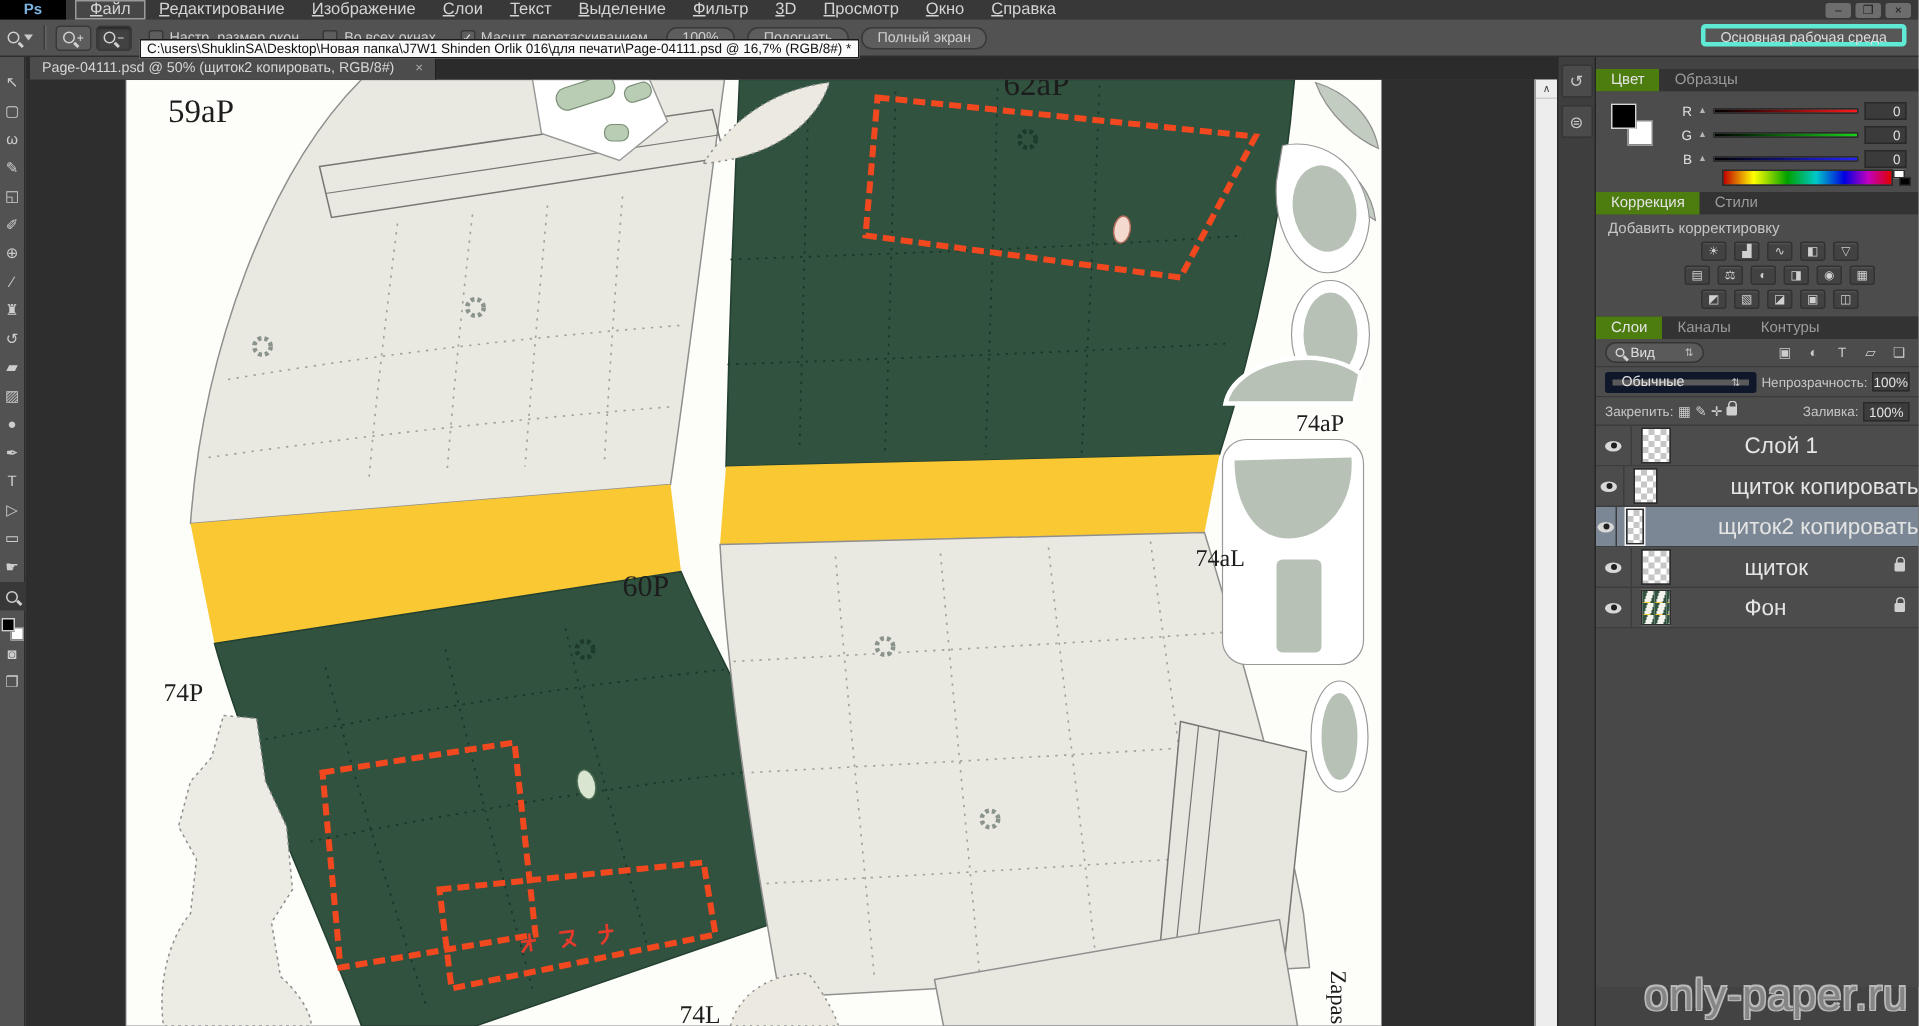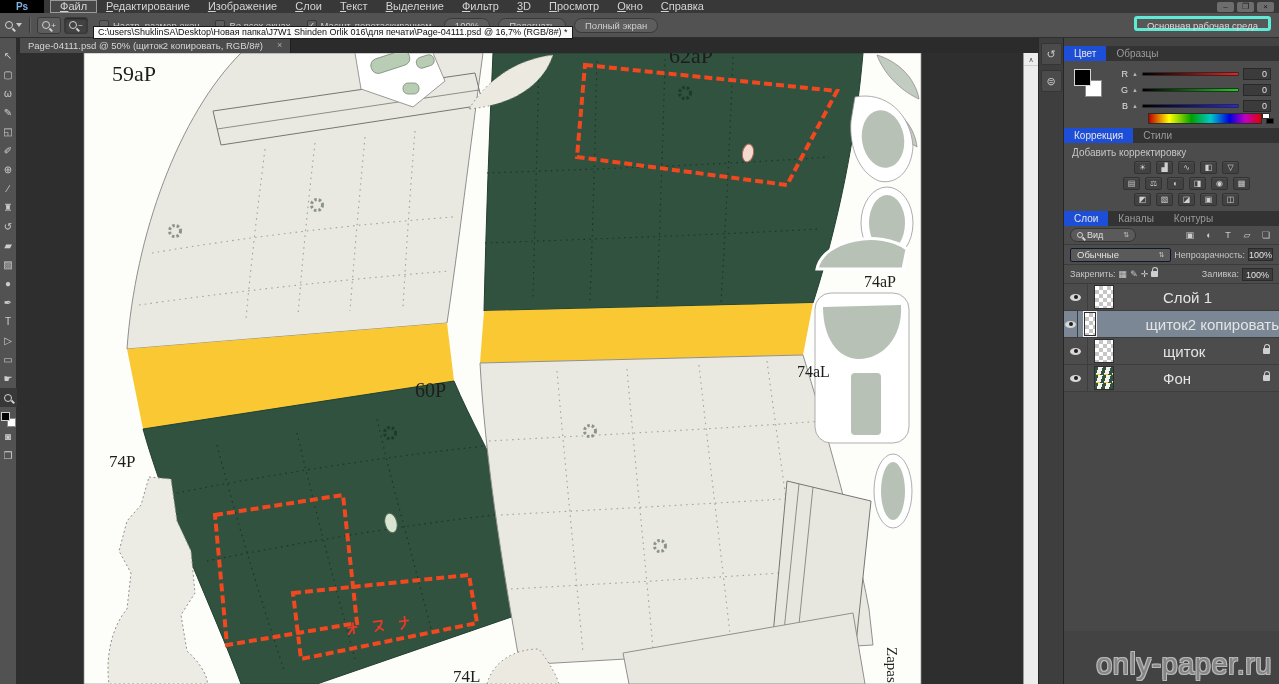--- a/index.html
+++ b/index.html
@@ -53,21 +53,21 @@
   .scroll-arrow { height:13px; text-align:center; font-size:7px; color:#444; line-height:13px; border-bottom:1px solid #cfcfcf; }
 
   
   .minidock { position:absolute; left:1038px; top:38px; width:25px; height:646px; background:#3e3e3e; border-left:1px solid #292929; z-index:12; }
   .mini-btn { width:21px; height:22px; margin:5px auto 3px; background:#4b4b4b; border:1px solid #353535; border-radius:2px; display:flex; align-items:center; justify-content:center; color:#c9c9c9; font-size:11px; }
 
   
   .dock { position:absolute; left:1063px; top:38px; width:216px; height:646px; background:#434343; border-left:1px solid #262626; color:#cccccc; z-index:12; }
   .ptabrow { height:15px; background:#333333; display:flex; }
   .ptab { padding:0 10px; line-height:15px; color:#9b9b9b; font-size:10px; }
-  .ptab.active { background:#1d4ed8; color:#e4e4e4; }
+  .ptab.active { background:#4d7c0f; color:#e4e4e4; }
   .panel-body { background:#4c4c4c; }
 
   
   .color-body { height:67px; position:relative; }
   .cp-fg { position:absolute; left:10px; top:8px; width:17px; height:17px; background:#000; border:1px solid #d6d6d6; z-index:2; }
   .cp-bg { position:absolute; left:21px; top:19px; width:17px; height:17px; background:#fff; border:1px solid #8a8a8a; }
   .chan-row { position:absolute; left:55px; right:8px; height:10px; display:flex; align-items:center; gap:4px; }
   .chan-label { width:9px; font-size:9px; color:#e0e0e0; text-align:right; }
   .chan-thumb { font-size:6px; color:#b5b5b5; }
   .chan-track { flex:1; height:4px; border:1px solid #2c2c2c; border-radius:1px; }
@@ -83,21 +83,21 @@
   .adj-row { display:flex; justify-content:center; gap:5px; margin-bottom:3px; padding-left:30px; }
   .adj-icon { width:17px; height:13px; background:#424242; border:1px solid #323232; border-radius:2px; color:#d0d0d0; font-size:8px; display:flex; align-items:center; justify-content:center; box-shadow:inset 0 1px 0 rgba(255,255,255,.07); }
 
   
   .lp-row { height:19px; display:flex; align-items:center; padding:0 6px; gap:3px; background:#4c4c4c; border-bottom:1px solid #3b3b3b; }
   .lp-row.blend { height:20px; }
   .kind-select { width:66px; height:14px; background:#5a5a5a; border:1px solid #353535; border-radius:7px; display:flex; align-items:center; gap:4px; padding:0 6px; font-size:9px; color:#e0e0e0; }
   .updown { margin-left:auto; font-size:7px; color:#c0c0c0; }
   .lp-filter-icons { margin-left:auto; display:flex; gap:5px; }
   .lpf-icon { width:14px; text-align:center; font-size:9px; color:#cdcdcd; }
-  .blend-select { width:130px; height:14px; background:#5a5a5a; border:1px solid #0f172a; border-radius:2px; display:flex; align-items:center; padding:0 6px; font-size:9.5px; color:#e2e2e2;gap:13px; }
+  .blend-select { width:130px; height:14px; background:#5a5a5a; border:5px solid #0f172a; border-radius:2px; display:flex; align-items:center; padding:0 6px; font-size:9.5px; color:#e2e2e2;gap:13px; }
   .tiny-label { font-size:9px; color:#c6c6c6; white-space:nowrap; }
   .ml-auto { margin-left:auto; }
   .val-box { width:31px; height:13px; background:#3c3c3c; border:1px solid #2a2a2a; font-size:9px; text-align:center; line-height:12px; color:#e2e2e2; }
   .lock-glyph { font-size:9px; color:#cdcdcd; }
   .lock-i { display:inline-block; width:7px; height:6px; background:#cfcfcf; border-radius:1px; position:relative; }
   .lock-i::before { content:""; position:absolute; top:-4px; left:0.5px; width:4px; height:4px; border:1px solid #cfcfcf; border-bottom:none; border-radius:3px 3px 0 0; }
   .layer-row { height:27px; display:flex; align-items:center; border-bottom:1px solid #3d3d3d; background:#4c4c4c; }
   .layer-row.selected { background:#7b8794; }
   .eye-cell { width:24px; height:100%; display:flex; align-items:center; justify-content:center; border-right:1px solid #3d3d3d; }
   .eye { width:11px; height:7px; background:#d8d8d8; border-radius:50%; position:relative; }
@@ -441,20 +441,27 @@
       <span class="val-box">100%</span>
     </div>
 
     <div class="layer-row">
       <span class="eye-cell">
           <span class="eye"></span>
         </span>
       <span class="thumb"></span>
       <span class="layer-name">Слой 1</span>
     </div>
+    <div class="layer-row">
+      <span class="eye-cell">
+          <span class="eye"></span>
+        </span>
+      <span class="thumb"></span>
+      <span class="layer-name">щиток копировать</span>
+    </div>
     <div class="layer-row selected">
       <span class="eye-cell">
           <span class="eye"></span>
         </span>
       <span class="thumb"></span>
       <span class="layer-name">щиток2 копировать</span>
     </div>
     <div class="layer-row">
       <span class="eye-cell">
           <span class="eye"></span>

